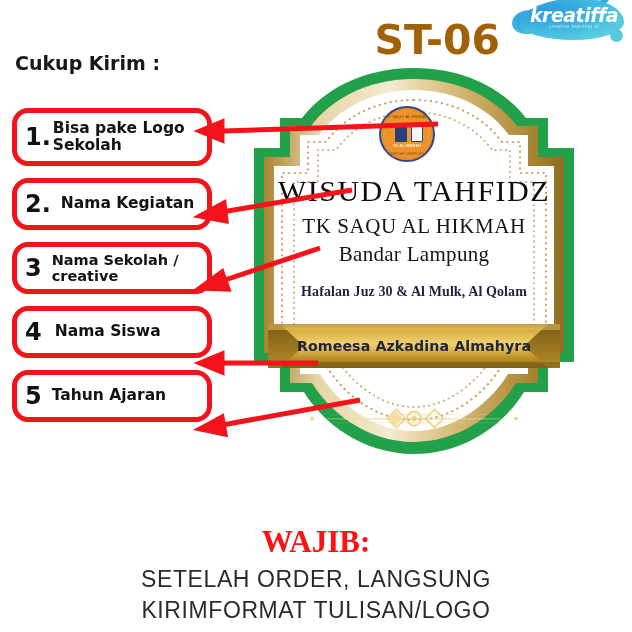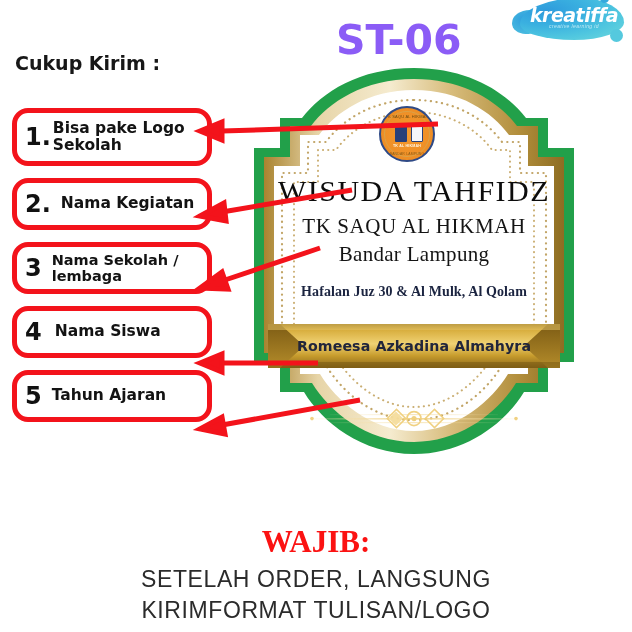--- a/index.html
+++ b/index.html
@@ -41,22 +41,22 @@
     font-family:"DejaVu Sans", sans-serif;
   }
   .brand-tag{
     position:absolute;left:20px;top:27px;width:84px;text-align:center;
     color:#bfe9f5;font-size:5px;font-style:italic;letter-spacing:0.4px;
     font-family:"Liberation Sans", sans-serif;
   }
 
   
   .st-code{
-    position:absolute;left:336px;top:16px;width:180px;
-    text-align:left;color:#8b5cf6;
+    position:absolute;left:320px;top:16px;width:180px;
+    text-align:right;color:#a16207;
     font-size:41px;font-weight:bold;letter-spacing:0px;
     font-family:"DejaVu Sans", sans-serif;
   }
 
   
   .left-heading{
     position:absolute;left:15px;top:52px;
     font-size:19px;font-weight:bold;color:#171717;
     font-family:"DejaVu Sans", sans-serif;
   }
@@ -204,21 +204,21 @@
     <div class="step-box" style="min-height:58px;">
       <span class="step-num">1.</span>
       <span class="step-label">Bisa pake Logo Sekolah</span>
     </div>
     <div class="step-box">
       <span class="step-num sp">2.</span>
       <span class="step-label">Nama Kegiatan</span>
     </div>
     <div class="step-box">
       <span class="step-num sp">3</span>
-      <span class="step-label small">Nama Sekolah / lembaga</span>
+      <span class="step-label small">Nama Sekolah / creative</span>
     </div>
     <div class="step-box">
       <span class="step-num sp">4</span>
       <span class="step-label" style="margin-left:5px;">Nama Siswa</span>
     </div>
     <div class="step-box">
       <span class="step-num sp">5</span>
       <span class="step-label" style="">Tahun Ajaran</span>
     </div>
   </div>

